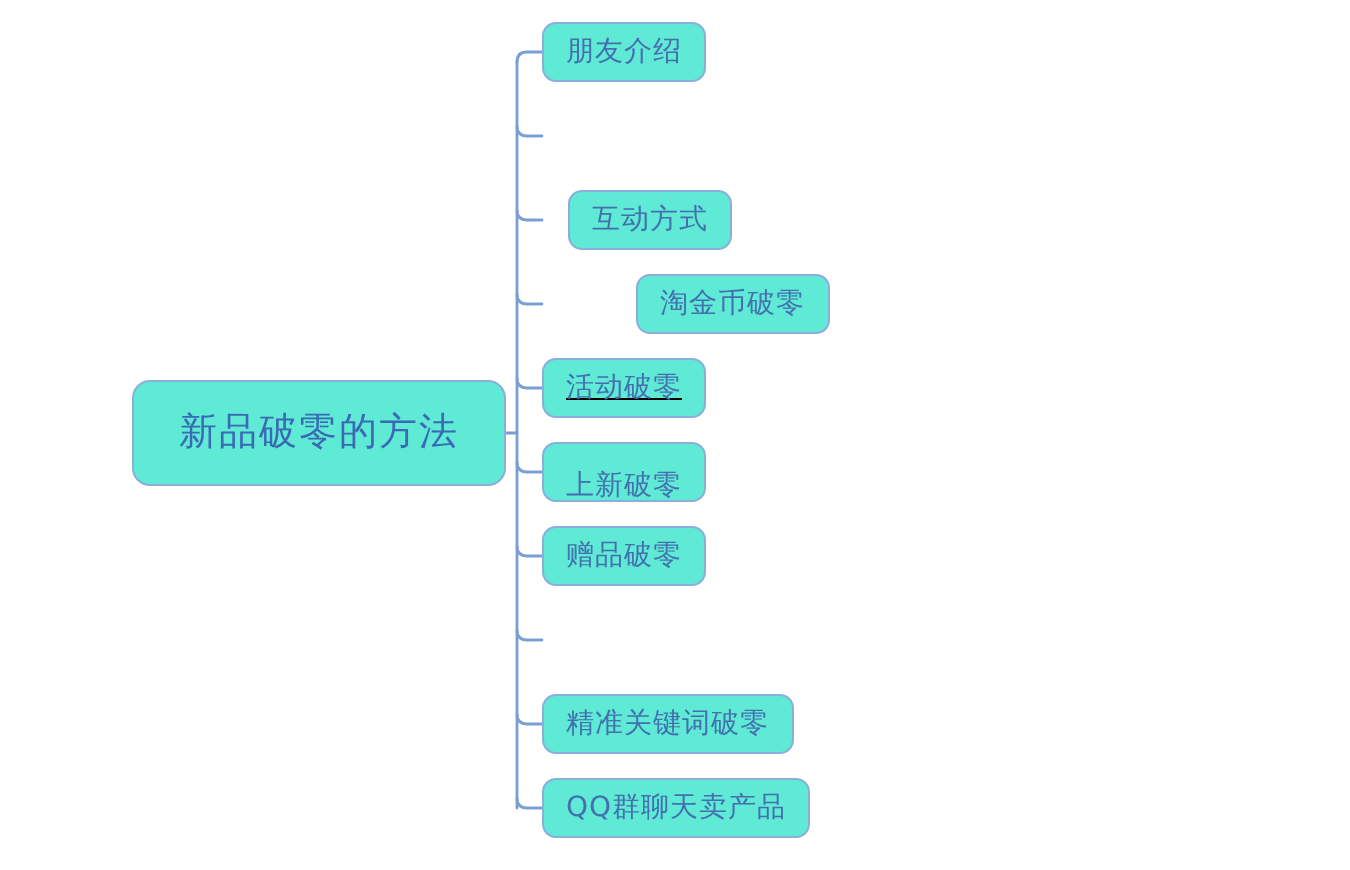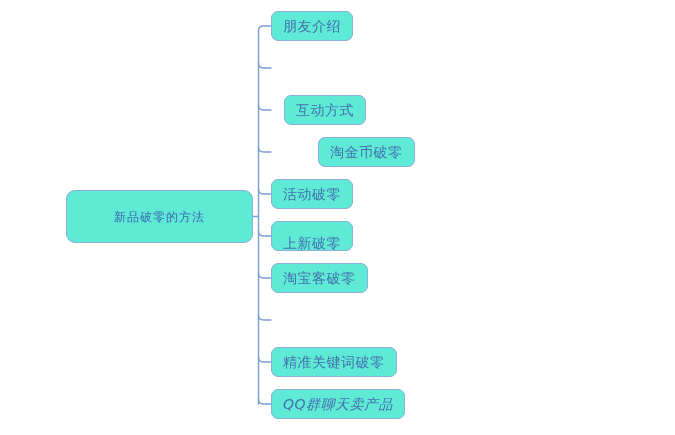--- a/index.html
+++ b/index.html
@@ -40,21 +40,21 @@
   }
   .root-node {
     left: 66px;
     top: 190px;
     width: 187px;
     height: 53px;
     border-radius: 9px;
     border: 1px solid #8aaede;
   }
   .root-label {
-    font-size: 12px;
+    font-size: 19px;
     color: #3a6ab4;
     letter-spacing: 1px;
     line-height: 1;
   }
   .child-node {
     height: 30px;
     padding: 0 11px;
   }
   .child-label {
     font-size: 14px;
@@ -98,34 +98,34 @@
 
 
   <div class="node child-node" style="left:271px; top:95px;margin-left:13px;">
     <span class="child-label">互动方式</span>
   </div>
 
   <div class="node child-node" style="left:271px; top:137px;margin-left:47px;">
     <span class="child-label">淘金币破零</span>
   </div>
 
-  <div class="node child-node" style="left:271px; top:179px;">
+  <div class="node child-node" style="left:271px; top:179px;text-decoration:underline;">
     <span class="child-label">活动破零</span>
   </div>
 
   <div class="node child-node" style="left:271px; top:221px;align-items:flex-end;">
     <span class="child-label">上新破零</span>
   </div>
 
   <div class="node child-node" style="left:271px; top:263px;">
-    <span class="child-label">淘宝客破零</span>
+    <span class="child-label">赠品破零</span>
   </div>
 
 
   <div class="node child-node" style="left:271px; top:347px;text-align:center;">
     <span class="child-label">精准关键词破零</span>
   </div>
 
-  <div class="node child-node" style="left:271px; top:389px;font-style:italic;">
+  <div class="node child-node" style="left:271px; top:389px;">
     <span class="child-label">QQ群聊天卖产品</span>
   </div>
 
 </div>
 
 </body></html>

